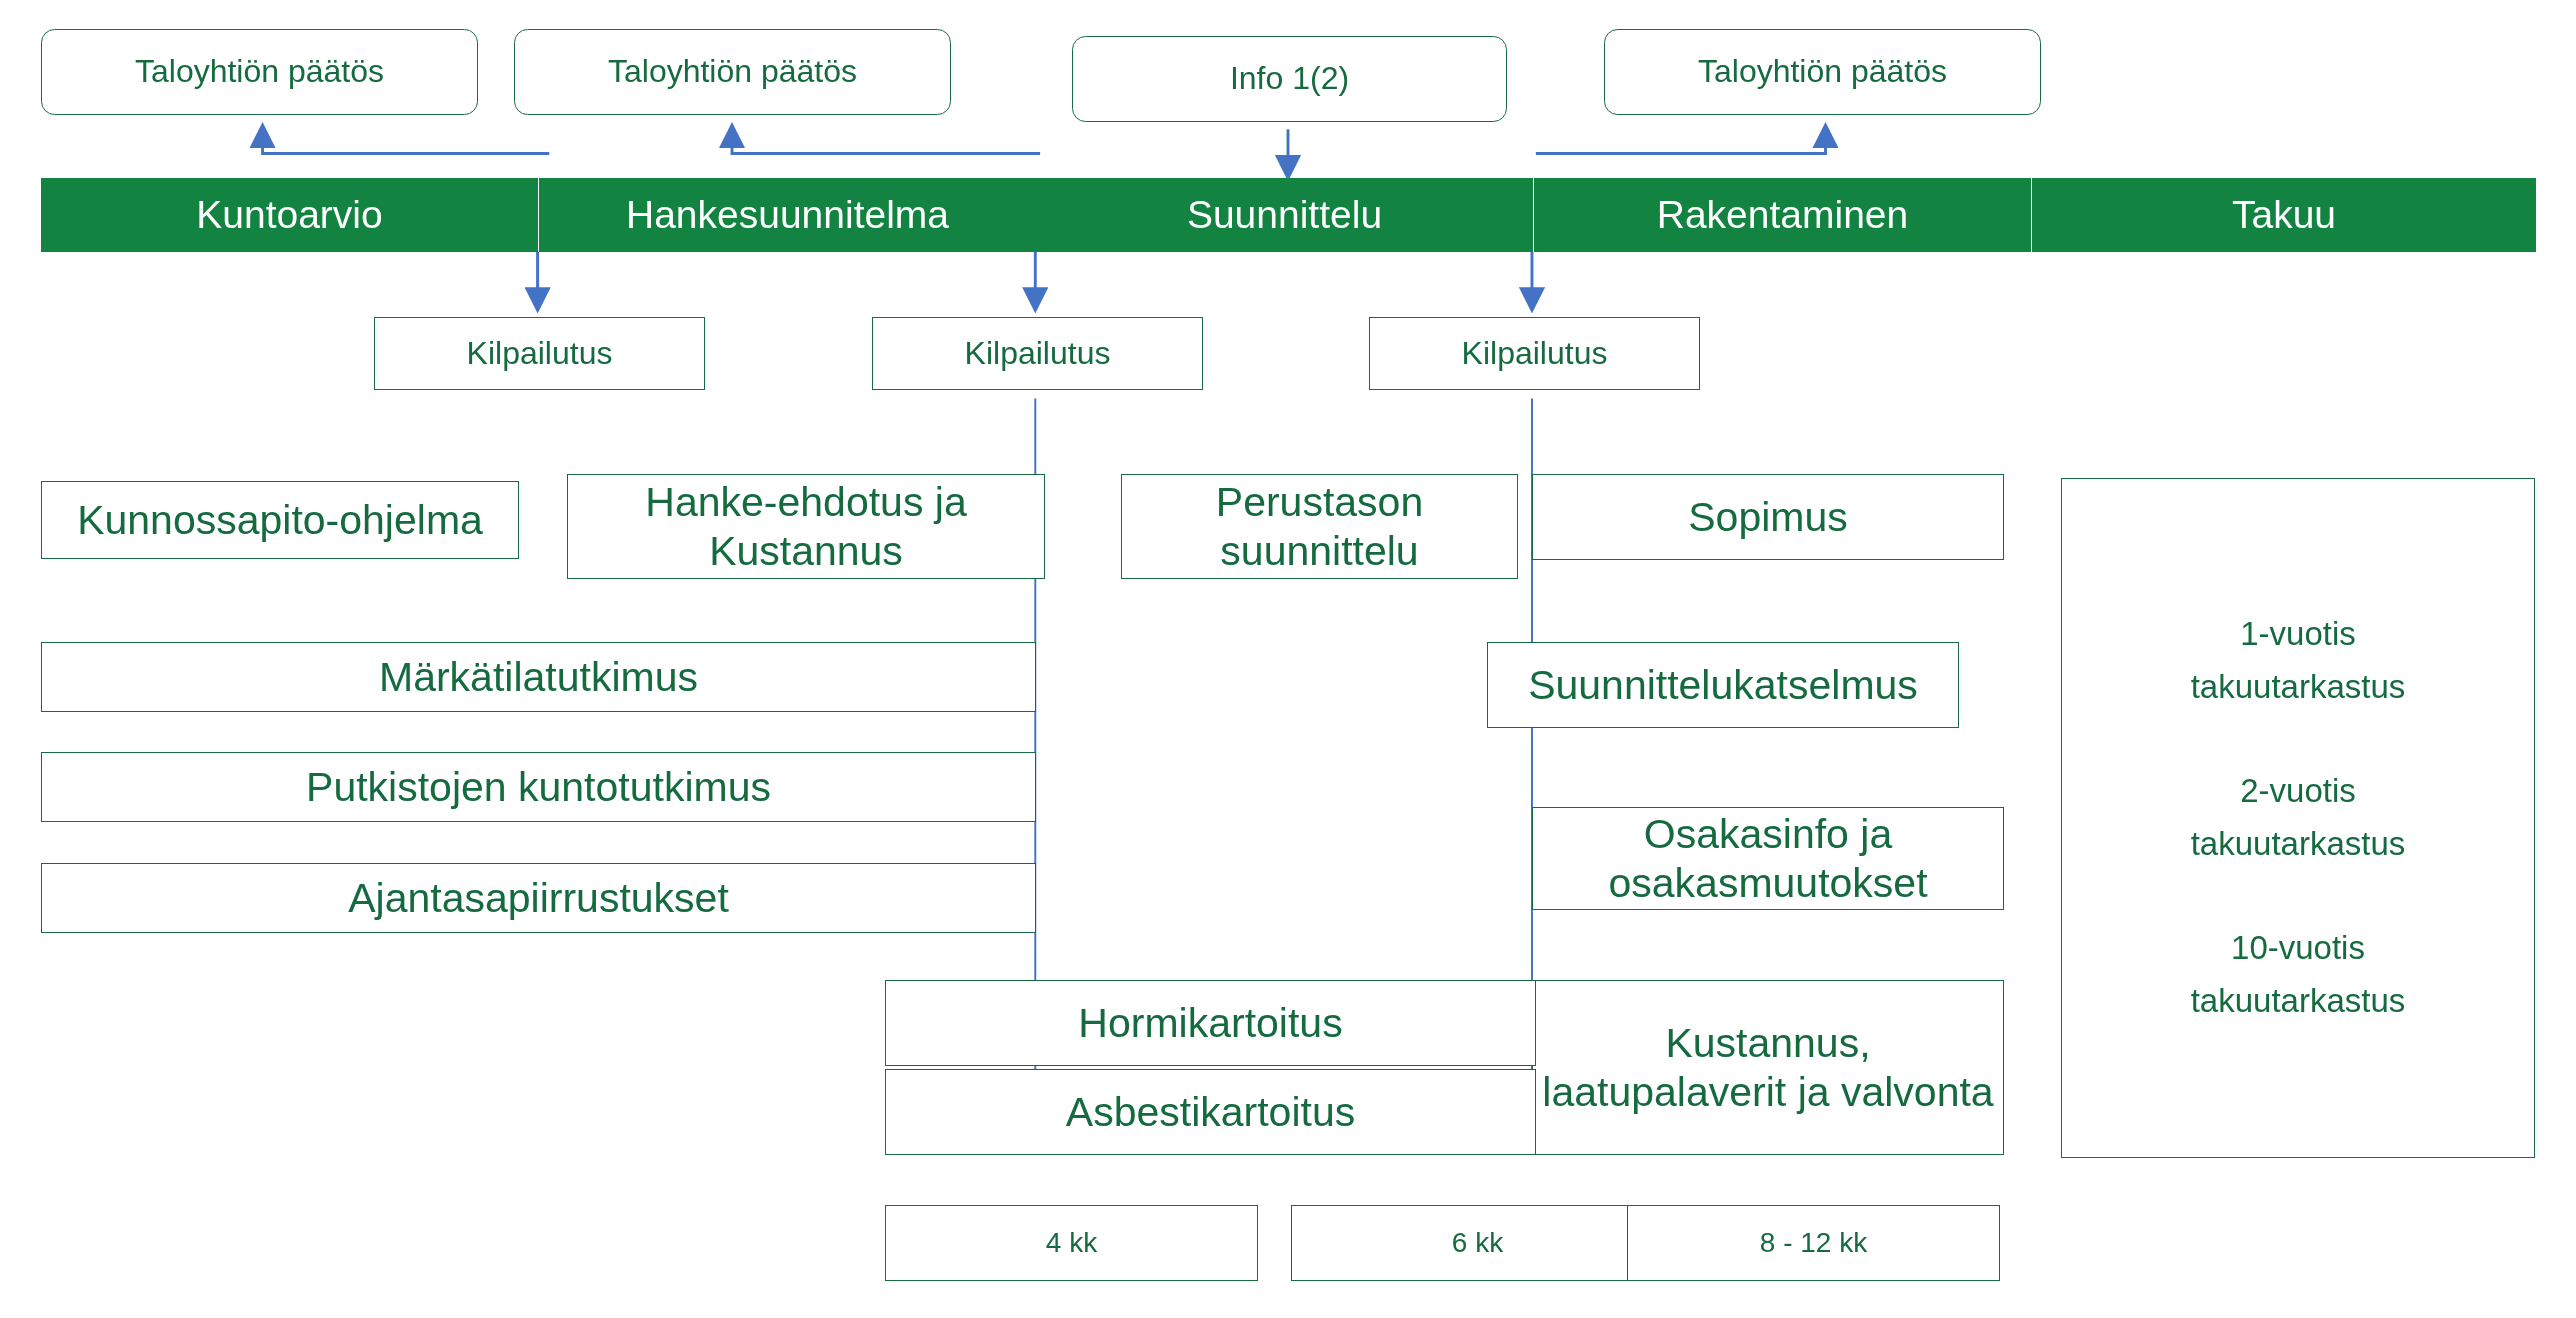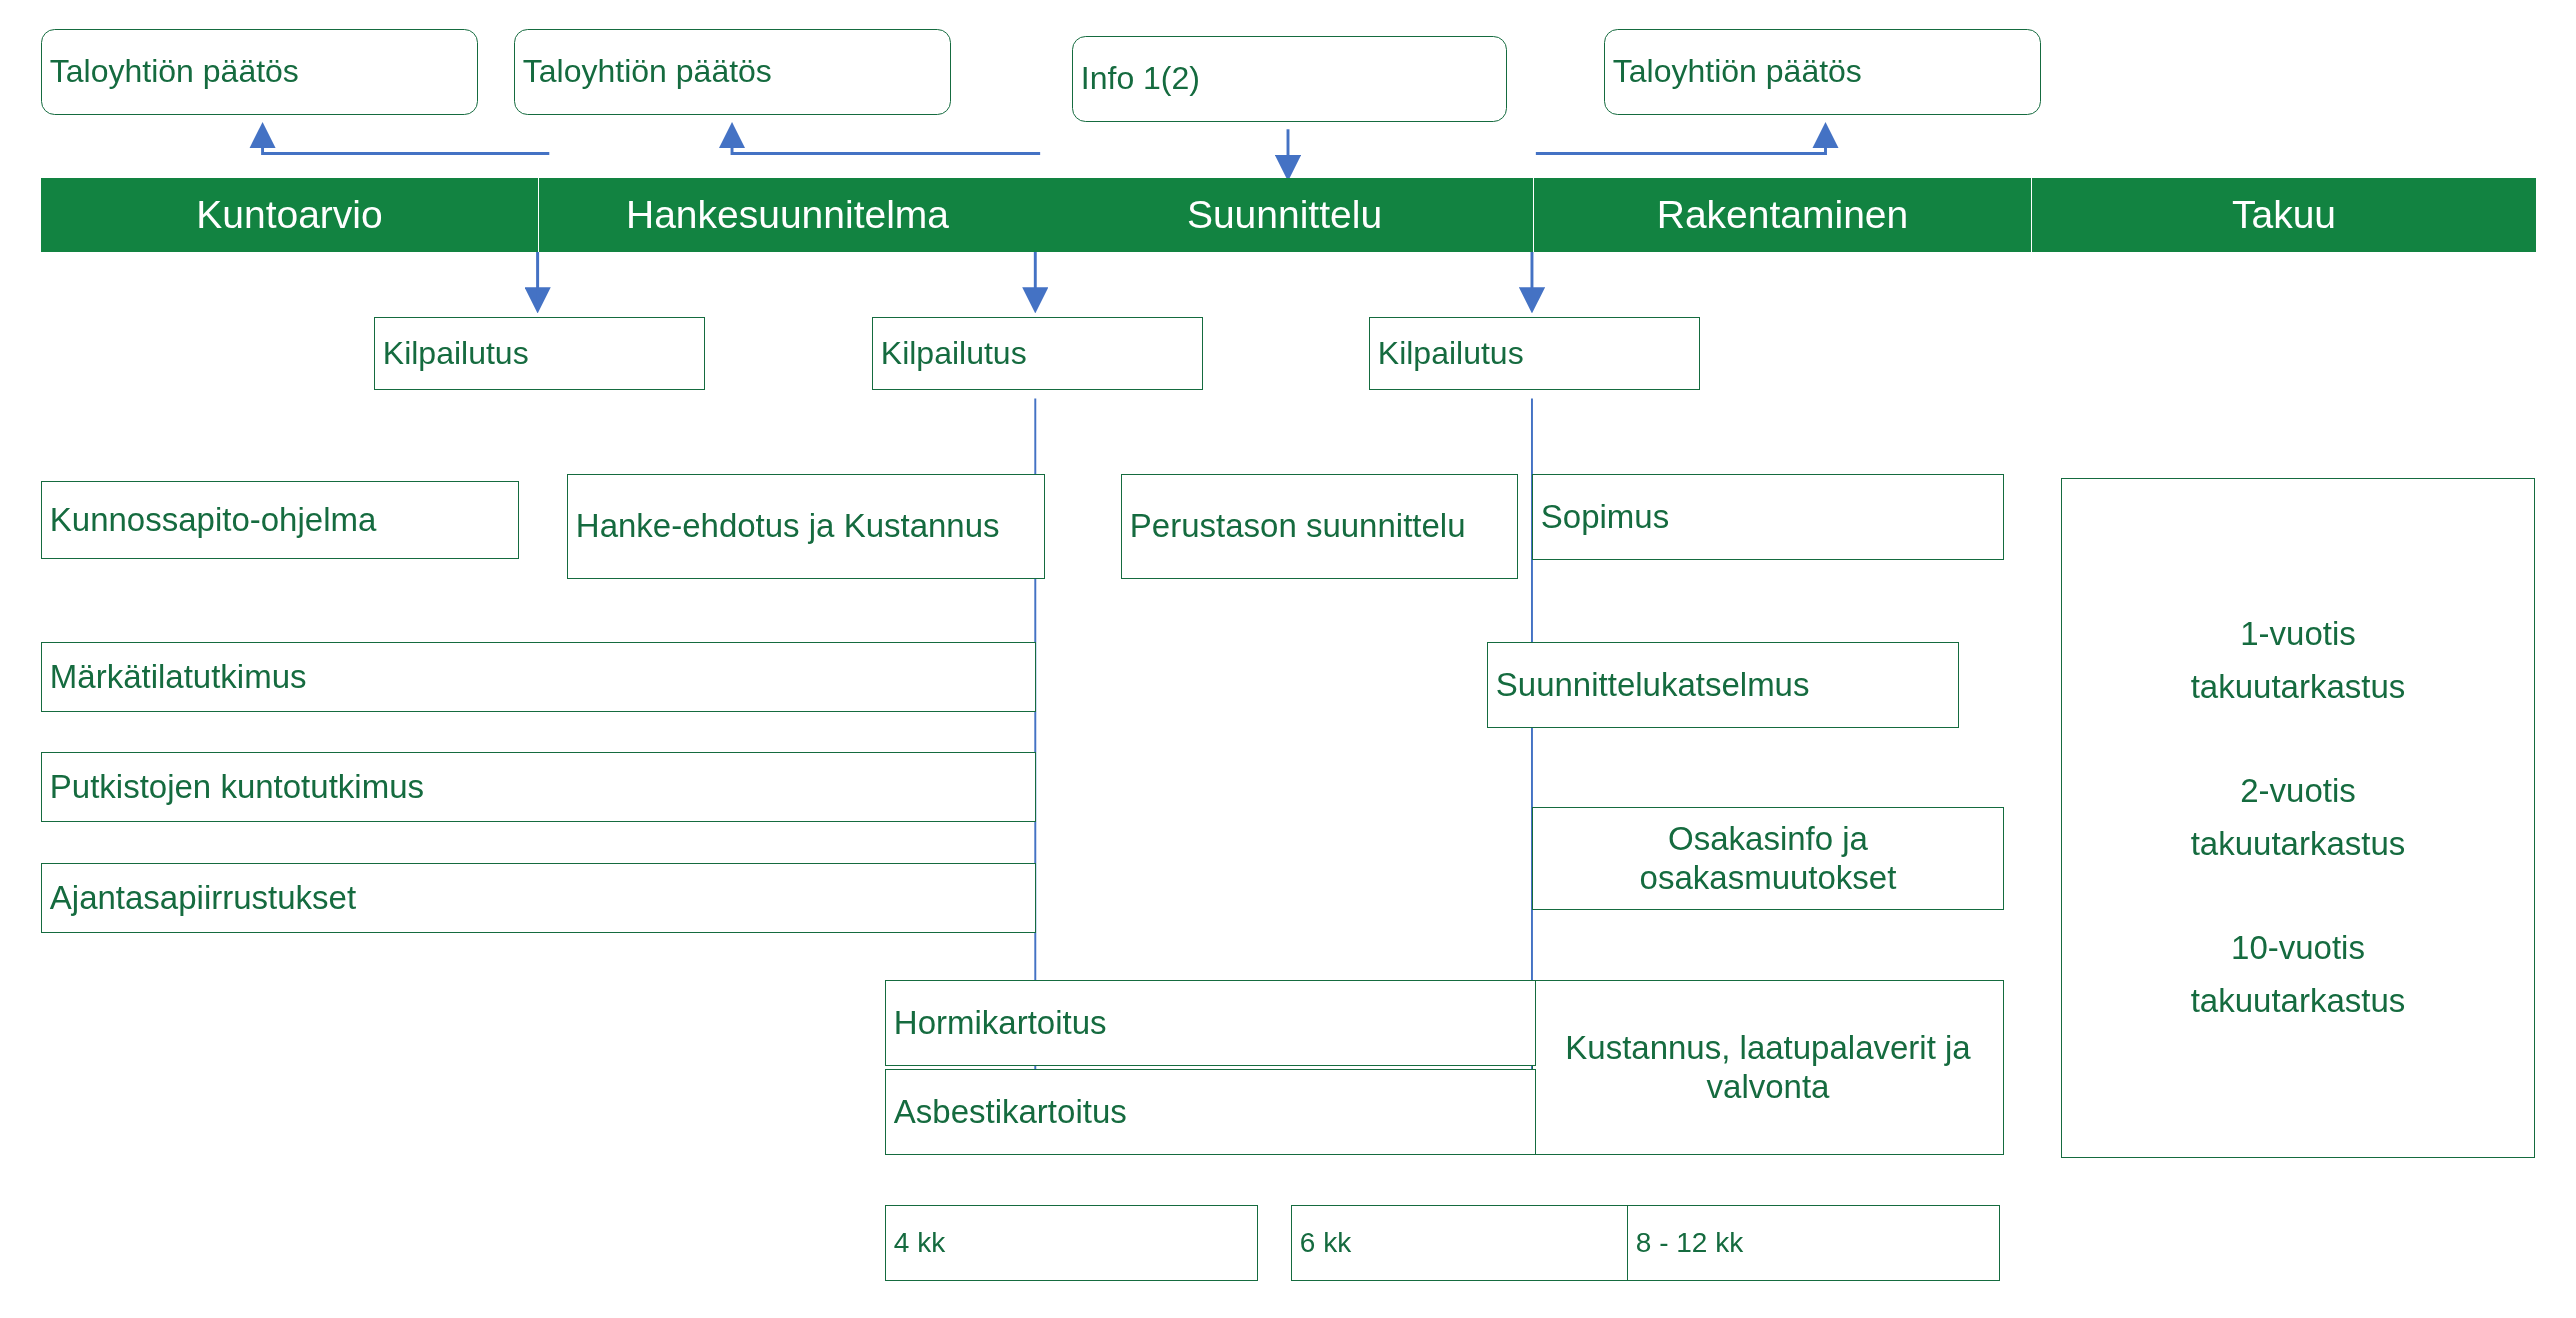--- a/index.html
+++ b/index.html
@@ -18,21 +18,21 @@
     overflow: hidden;
   }
   .box {
     position: absolute;
     box-sizing: border-box;
     border: 1.9px solid #156b3f;
     background: #ffffff;
     color: #156b3f;
     display: flex;
     align-items: center;
-    justify-content: flex-start;
+    justify-content: center;
     text-align: center;
     line-height: 1.18;
     padding: 1.9px 7.8px;
   }
   .rounded {
     border-radius: 13.6px;
   }
   .phase {
     position: absolute;
     box-sizing: border-box;
@@ -48,21 +48,21 @@
   .phase.last { border-right: none; }
   .svg-layer {
     position: absolute;
     left: 0; top: 0;
     width: 2576px;
     height: 1318px;
     pointer-events: none;
   }
   .top-label { font-size: 32px; }
   .mid-label { font-size: 32px; }
-  .item-label { font-size: 33px; }
+  .item-label { font-size: 41px; }
   .small-label { font-size: 28px; }
   .guarantee {
     flex-direction: column;
     justify-content: center;
     gap: 14px;
     font-size: 33px;
   }
   .guarantee .g-line { display: block; }
   .guarantee .g-gap { height: 37px; }
 </style>

